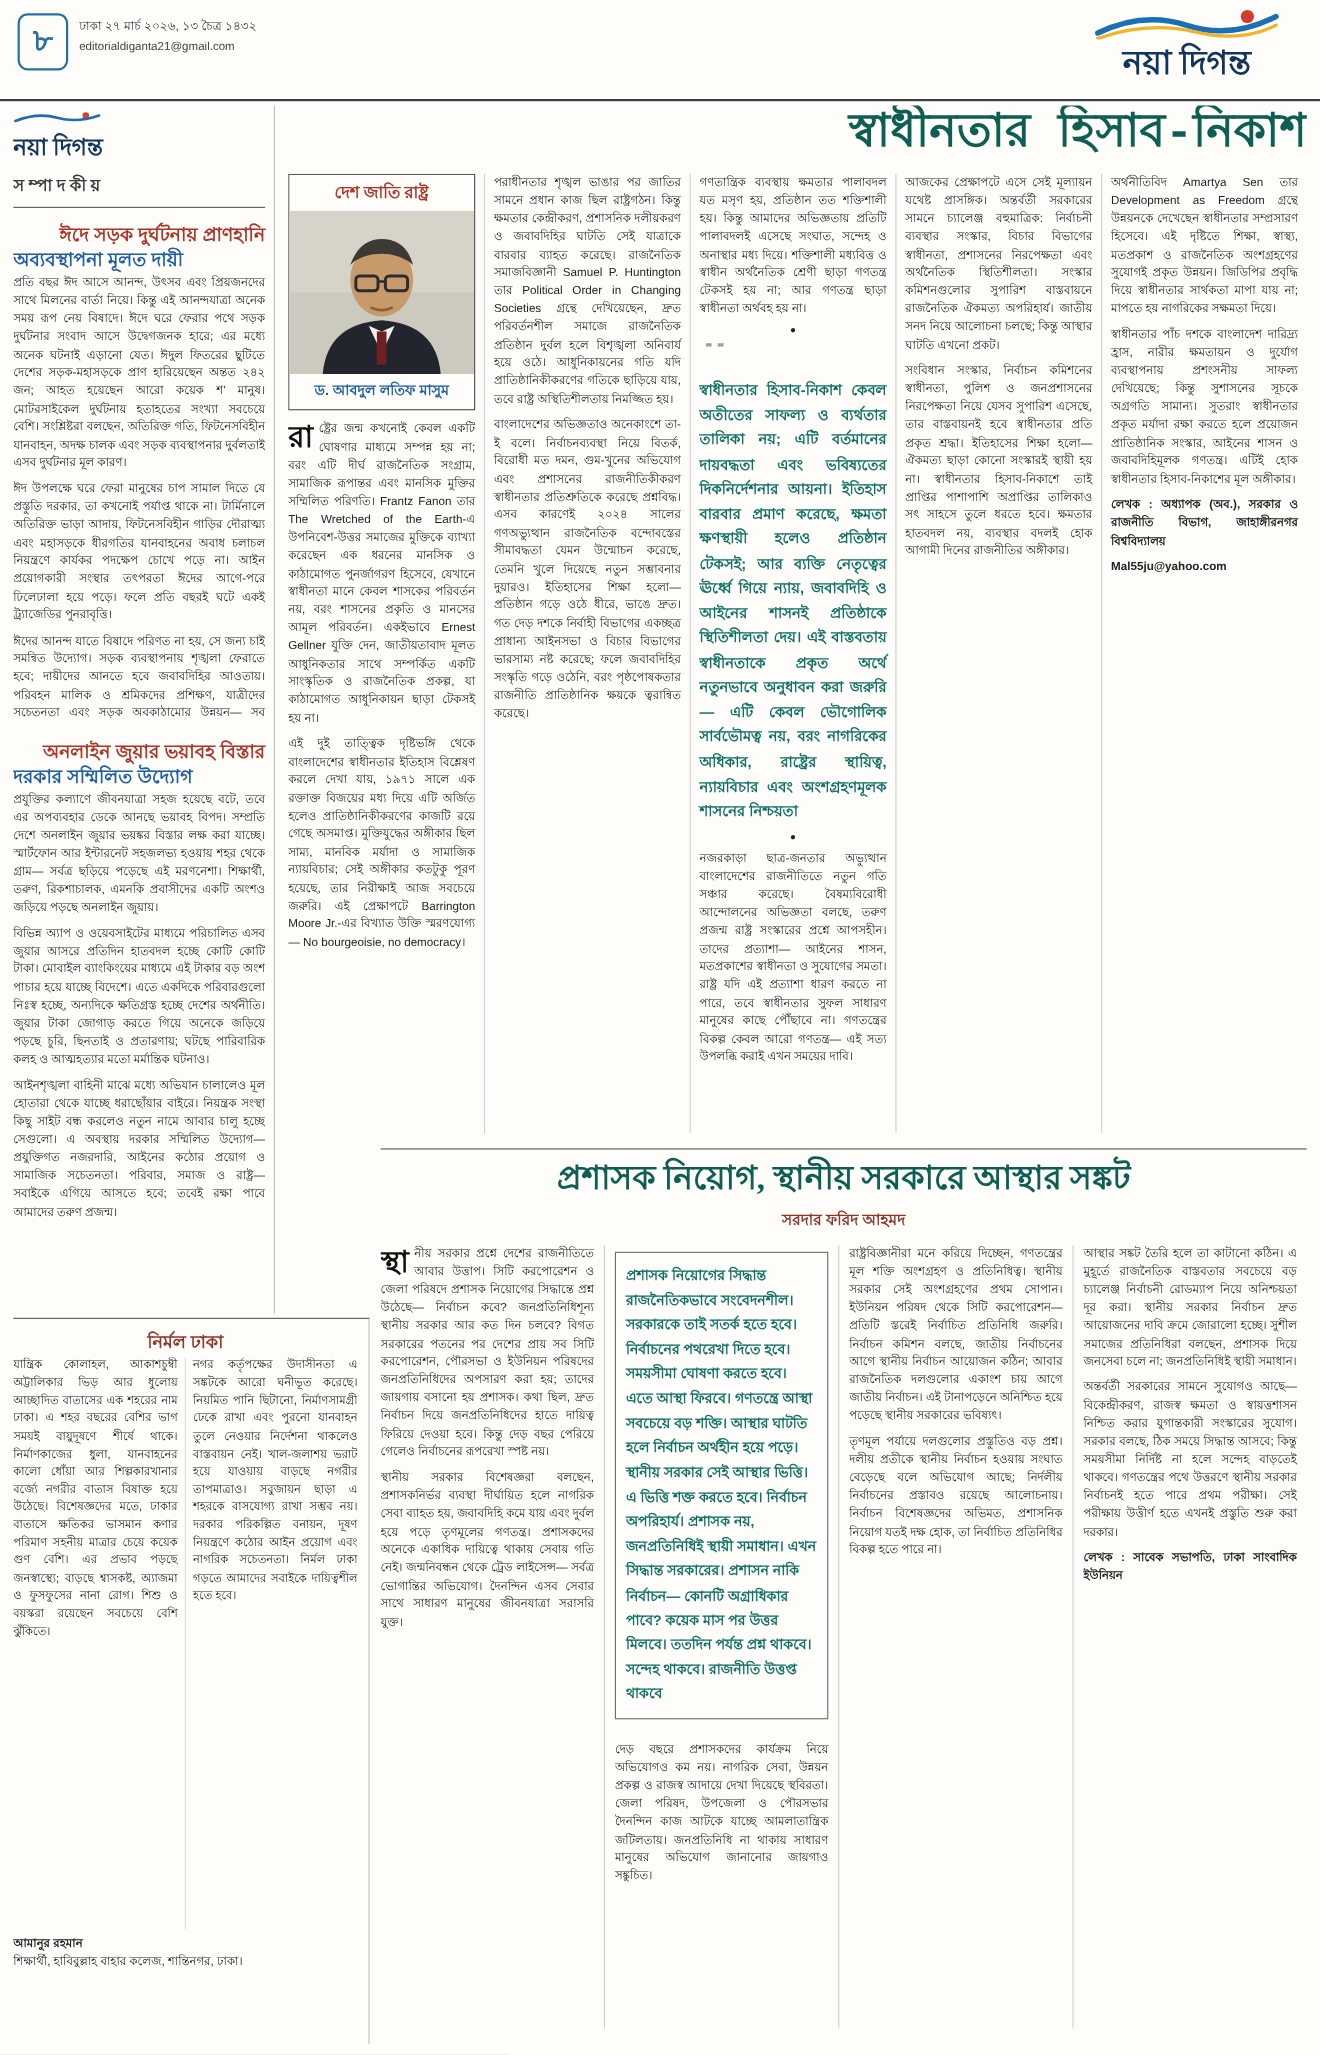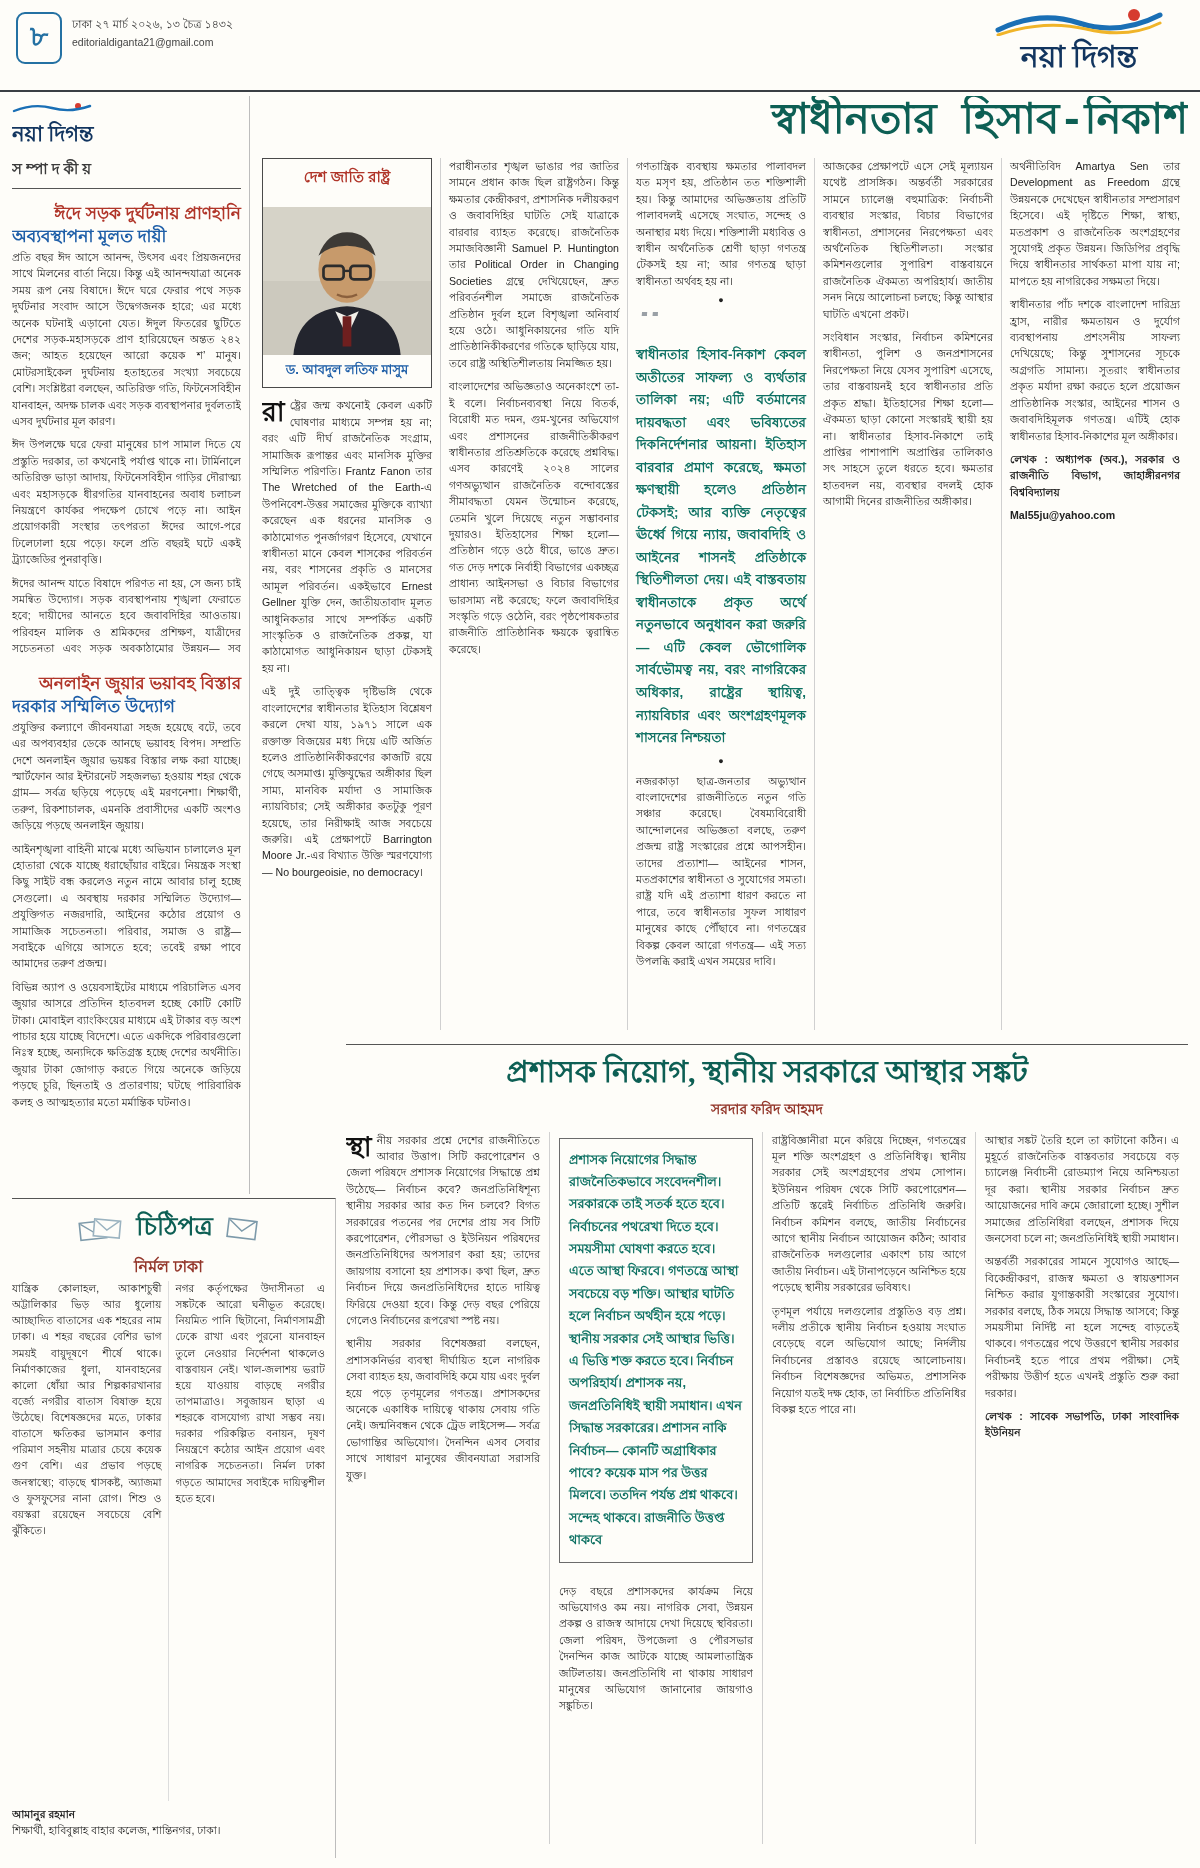--- a/index.html
+++ b/index.html
@@ -43,21 +43,21 @@
   
   .main-art{position:absolute;left:262px;top:96px;width:926px;height:940px;box-sizing:border-box;}
   .main-headline{text-align:right;font-size:42px;font-weight:bold;color:#0d5f54;
                  font-family:Liberation Mono, monospace;line-height:52px;height:54px;overflow:hidden;}
   .main-cols{display:flex;margin-top:8px;height:872px;}
   .mcol{flex:1;padding:0 8px;border-left:1px solid #d0d0d0;font-size:10.6px;line-height:1.55;
         text-align:justify;overflow:hidden;box-sizing:border-box;}
   .mcol:first-child{border-left:none;padding-left:0;}
   .mcol p{margin:0 0 7px;}
   .kicker-box{border:1.3px solid #4a4a4a;margin-bottom:9px;}
-  .kicker{color:#b03529;font-weight:bold;text-align:center;font-size:15px;padding:6px 2px 19px;}
+  .kicker{color:#b03529;font-weight:bold;text-align:center;font-size:15px;padding:6px 2px 4px;font-family:Liberation Serif, serif;}
   .photo{display:block;width:100%;height:148px;}
   .author-name{color:#1f5fa8;font-weight:bold;text-align:center;font-size:13px;padding:5px 2px 7px;}
   .dropcap{float:left;font-size:27px;line-height:30px;font-weight:bold;color:#111;padding:0 5px 0 0;}
   .sep{ text-align:center;font-size:9px;color:#222;margin:7px 0;line-height:1;}
   .pq-mark{font-size:56px;line-height:26px;height:30px;color:#9aa0a6;
            font-family:"DejaVu Serif",serif;overflow:hidden;}
   .pull-quote{color:#0e7163;font-size:13.4px;font-weight:bold;line-height:1.68;
               text-align:justify;margin:2px 0 4px;}
   .credit{font-weight:bold;}
   .credit-email a{font-weight:bold;color:#222;text-decoration:none;}
@@ -115,40 +115,27 @@
         <p>ঈদ উপলক্ষে ঘরে ফেরা মানুষের চাপ সামাল দিতে যে প্রস্তুতি দরকার, তা কখনোই পর্যাপ্ত থাকে না। টার্মিনালে অতিরিক্ত ভাড়া আদায়, ফিটনেসবিহীন গাড়ির দৌরাত্ম্য এবং মহাসড়কে ধীরগতির যানবাহনের অবাধ চলাচল নিয়ন্ত্রণে কার্যকর পদক্ষেপ চোখে পড়ে না। আইন প্রয়োগকারী সংস্থার তৎপরতা ঈদের আগে-পরে ঢিলেঢালা হয়ে পড়ে। ফলে প্রতি বছরই ঘটে একই ট্র্যাজেডির পুনরাবৃত্তি।</p>
         <p>ঈদের আনন্দ যাতে বিষাদে পরিণত না হয়, সে জন্য চাই সমন্বিত উদ্যোগ। সড়ক ব্যবস্থাপনায় শৃঙ্খলা ফেরাতে হবে; দায়ীদের আনতে হবে জবাবদিহির আওতায়। পরিবহন মালিক ও শ্রমিকদের প্রশিক্ষণ, যাত্রীদের সচেতনতা এবং সড়ক অবকাঠামোর উন্নয়ন— সব মিলিয়ে নিরাপদ ঈদযাত্রা নিশ্চিত করা সরকারের দায়িত্ব; সেটিই কাম্য।</p>
       </div>
     </article>
 
     <article>
       <h2 class="ed-title1" style="margin:0;">অনলাইন জুয়ার ভয়াবহ বিস্তার</h2>
       <h2 class="ed-title2" style="margin:0;">দরকার সম্মিলিত উদ্যোগ</h2>
       <div class="ed-body ed-body-2">
         <p>প্রযুক্তির কল্যাণে জীবনযাত্রা সহজ হয়েছে বটে, তবে এর অপব্যবহার ডেকে আনছে ভয়াবহ বিপদ। সম্প্রতি দেশে অনলাইন জুয়ার ভয়ঙ্কর বিস্তার লক্ষ করা যাচ্ছে। স্মার্টফোন আর ইন্টারনেট সহজলভ্য হওয়ায় শহর থেকে গ্রাম— সর্বত্র ছড়িয়ে পড়েছে এই মরণনেশা। শিক্ষার্থী, তরুণ, রিকশাচালক, এমনকি প্রবাসীদের একটি অংশও জড়িয়ে পড়ছে অনলাইন জুয়ায়।</p>
+        <p>বিভিন্ন অ্যাপ ও ওয়েবসাইটের মাধ্যমে পরিচালিত এসব জুয়ার আসরে প্রতিদিন হাতবদল হচ্ছে কোটি কোটি টাকা। মোবাইল ব্যাংকিংয়ের মাধ্যমে এই টাকার বড় অংশ পাচার হয়ে যাচ্ছে বিদেশে। এতে একদিকে পরিবারগুলো নিঃস্ব হচ্ছে, অন্যদিকে ক্ষতিগ্রস্ত হচ্ছে দেশের অর্থনীতি। জুয়ার টাকা জোগাড় করতে গিয়ে অনেকে জড়িয়ে পড়ছে চুরি, ছিনতাই ও প্রতারণায়; ঘটছে পারিবারিক কলহ ও আত্মহত্যার মতো মর্মান্তিক ঘটনাও।</p>
         <p>আইনশৃঙ্খলা বাহিনী মাঝে মধ্যে অভিযান চালালেও মূল হোতারা থেকে যাচ্ছে ধরাছোঁয়ার বাইরে। নিয়ন্ত্রক সংস্থা কিছু সাইট বন্ধ করলেও নতুন নামে আবার চালু হচ্ছে সেগুলো। এ অবস্থায় দরকার সম্মিলিত উদ্যোগ— প্রযুক্তিগত নজরদারি, আইনের কঠোর প্রয়োগ ও সামাজিক সচেতনতা। পরিবার, সমাজ ও রাষ্ট্র— সবাইকে এগিয়ে আসতে হবে; তবেই রক্ষা পাবে আমাদের তরুণ প্রজন্ম।</p>
-        <p>বিভিন্ন অ্যাপ ও ওয়েবসাইটের মাধ্যমে পরিচালিত এসব জুয়ার আসরে প্রতিদিন হাতবদল হচ্ছে কোটি কোটি টাকা। মোবাইল ব্যাংকিংয়ের মাধ্যমে এই টাকার বড় অংশ পাচার হয়ে যাচ্ছে বিদেশে। এতে একদিকে পরিবারগুলো নিঃস্ব হচ্ছে, অন্যদিকে ক্ষতিগ্রস্ত হচ্ছে দেশের অর্থনীতি। জুয়ার টাকা জোগাড় করতে গিয়ে অনেকে জড়িয়ে পড়ছে চুরি, ছিনতাই ও প্রতারণায়; ঘটছে পারিবারিক কলহ ও আত্মহত্যার মতো মর্মান্তিক ঘটনাও।</p>
       </div>
     </article>
   </aside>
 
   <section class="letters">
-    <div class="letters-head">
-      <svg width="46" height="30" viewBox="0 0 46 30">
-        <rect x="2" y="8" width="26" height="17" fill="none" stroke="#7d9aaa" stroke-width="1.6" transform="rotate(-6 15 16)"></rect>
-        <path d="M3,9 L15,18 L27,8" fill="none" stroke="#7d9aaa" stroke-width="1.4" transform="rotate(-6 15 16)"></path>
-        <rect x="16" y="6" width="26" height="17" fill="#fefdf9" stroke="#9bb3c0" stroke-width="1.6" transform="rotate(5 29 14)"></rect>
-        <path d="M17,7 L29,16 L41,6" fill="none" stroke="#9bb3c0" stroke-width="1.4" transform="rotate(5 29 14)"></path>
-      </svg>
-      <span class="letters-title">চিঠিপত্র</span>
-      <svg width="34" height="26" viewBox="0 0 34 26">
-        <rect x="3" y="4" width="28" height="18" fill="none" stroke="#7d9aaa" stroke-width="1.6" transform="rotate(7 17 13)"></rect>
-        <path d="M4,5 L17,15 L30,4" fill="none" stroke="#7d9aaa" stroke-width="1.4" transform="rotate(7 17 13)"></path>
-      </svg>
-    </div>
     <h3 class="letter-title" style="margin:0;">নির্মল ঢাকা</h3>
     <div class="letter-body">
       <p>যান্ত্রিক কোলাহল, আকাশচুম্বী অট্টালিকার ভিড় আর ধুলোয় আচ্ছাদিত বাতাসের এক শহরের নাম ঢাকা। এ শহর বছরের বেশির ভাগ সময়ই বায়ুদূষণে শীর্ষে থাকে। নির্মাণকাজের ধুলা, যানবাহনের কালো ধোঁয়া আর শিল্পকারখানার বর্জ্যে নগরীর বাতাস বিষাক্ত হয়ে উঠেছে। বিশেষজ্ঞদের মতে, ঢাকার বাতাসে ক্ষতিকর ভাসমান কণার পরিমাণ সহনীয় মাত্রার চেয়ে কয়েক গুণ বেশি। এর প্রভাব পড়ছে জনস্বাস্থ্যে; বাড়ছে শ্বাসকষ্ট, অ্যাজমা ও ফুসফুসের নানা রোগ। শিশু ও বয়স্করা রয়েছেন সবচেয়ে বেশি ঝুঁকিতে।</p>
       <p>নগর কর্তৃপক্ষের উদাসীনতা এ সঙ্কটকে আরো ঘনীভূত করেছে। নিয়মিত পানি ছিটানো, নির্মাণসামগ্রী ঢেকে রাখা এবং পুরনো যানবাহন তুলে নেওয়ার নির্দেশনা থাকলেও বাস্তবায়ন নেই। খাল-জলাশয় ভরাট হয়ে যাওয়ায় বাড়ছে নগরীর তাপমাত্রাও। সবুজায়ন ছাড়া এ শহরকে বাসযোগ্য রাখা সম্ভব নয়। দরকার পরিকল্পিত বনায়ন, দূষণ নিয়ন্ত্রণে কঠোর আইন প্রয়োগ এবং নাগরিক সচেতনতা। নির্মল ঢাকা গড়তে আমাদের সবাইকে দায়িত্বশীল হতে হবে।</p>
     </div>
     <div class="signature">
       <span class="sig-name">আমানুর রহমান</span><br>
       <span>শিক্ষার্থী, হাবিবুল্লাহ বাহার কলেজ, শান্তিনগর, ঢাকা।</span>
     </div>
   </section>

